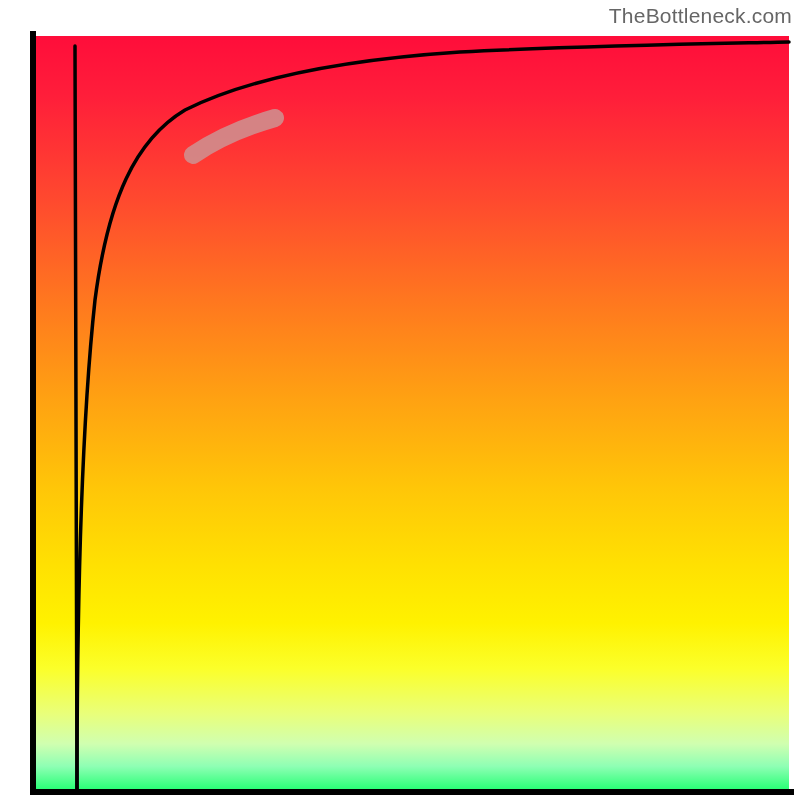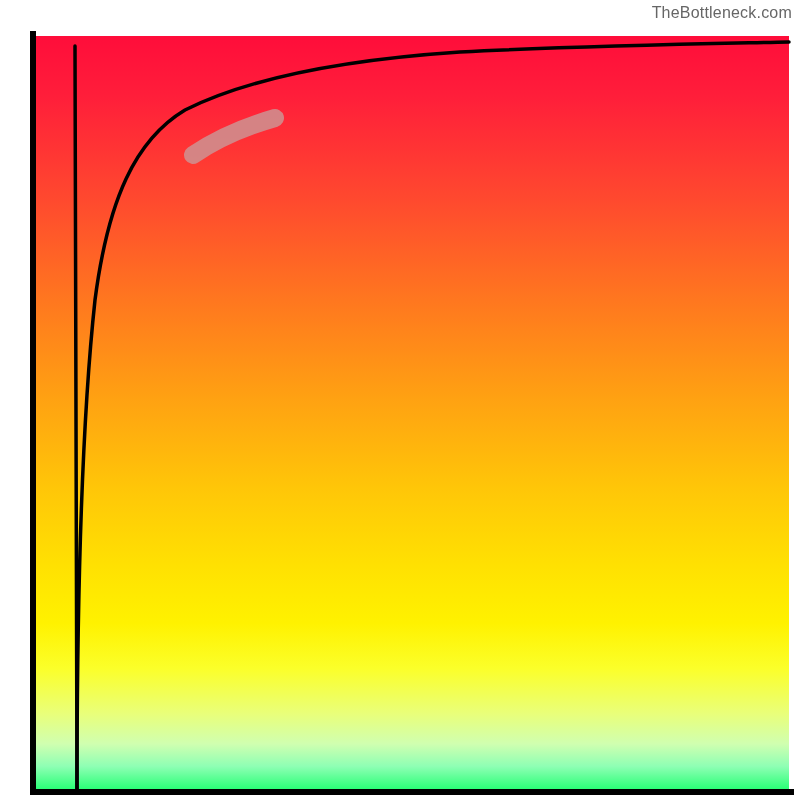--- a/index.html
+++ b/index.html
@@ -60,21 +60,21 @@
     top: 0;
     width: 800px;
     height: 800px;
     pointer-events: none;
   }
   .watermark {
     position: absolute;
     top: 4px;
     right: 8px;
     color: #666666;
-    font-size: 16px;
+    font-size: 21px;
     letter-spacing: 0.2px;
   }
 </style>
 </head>
 <body>
 
 <div class="canvas">
 
   <div class="plot-area"></div>
 

